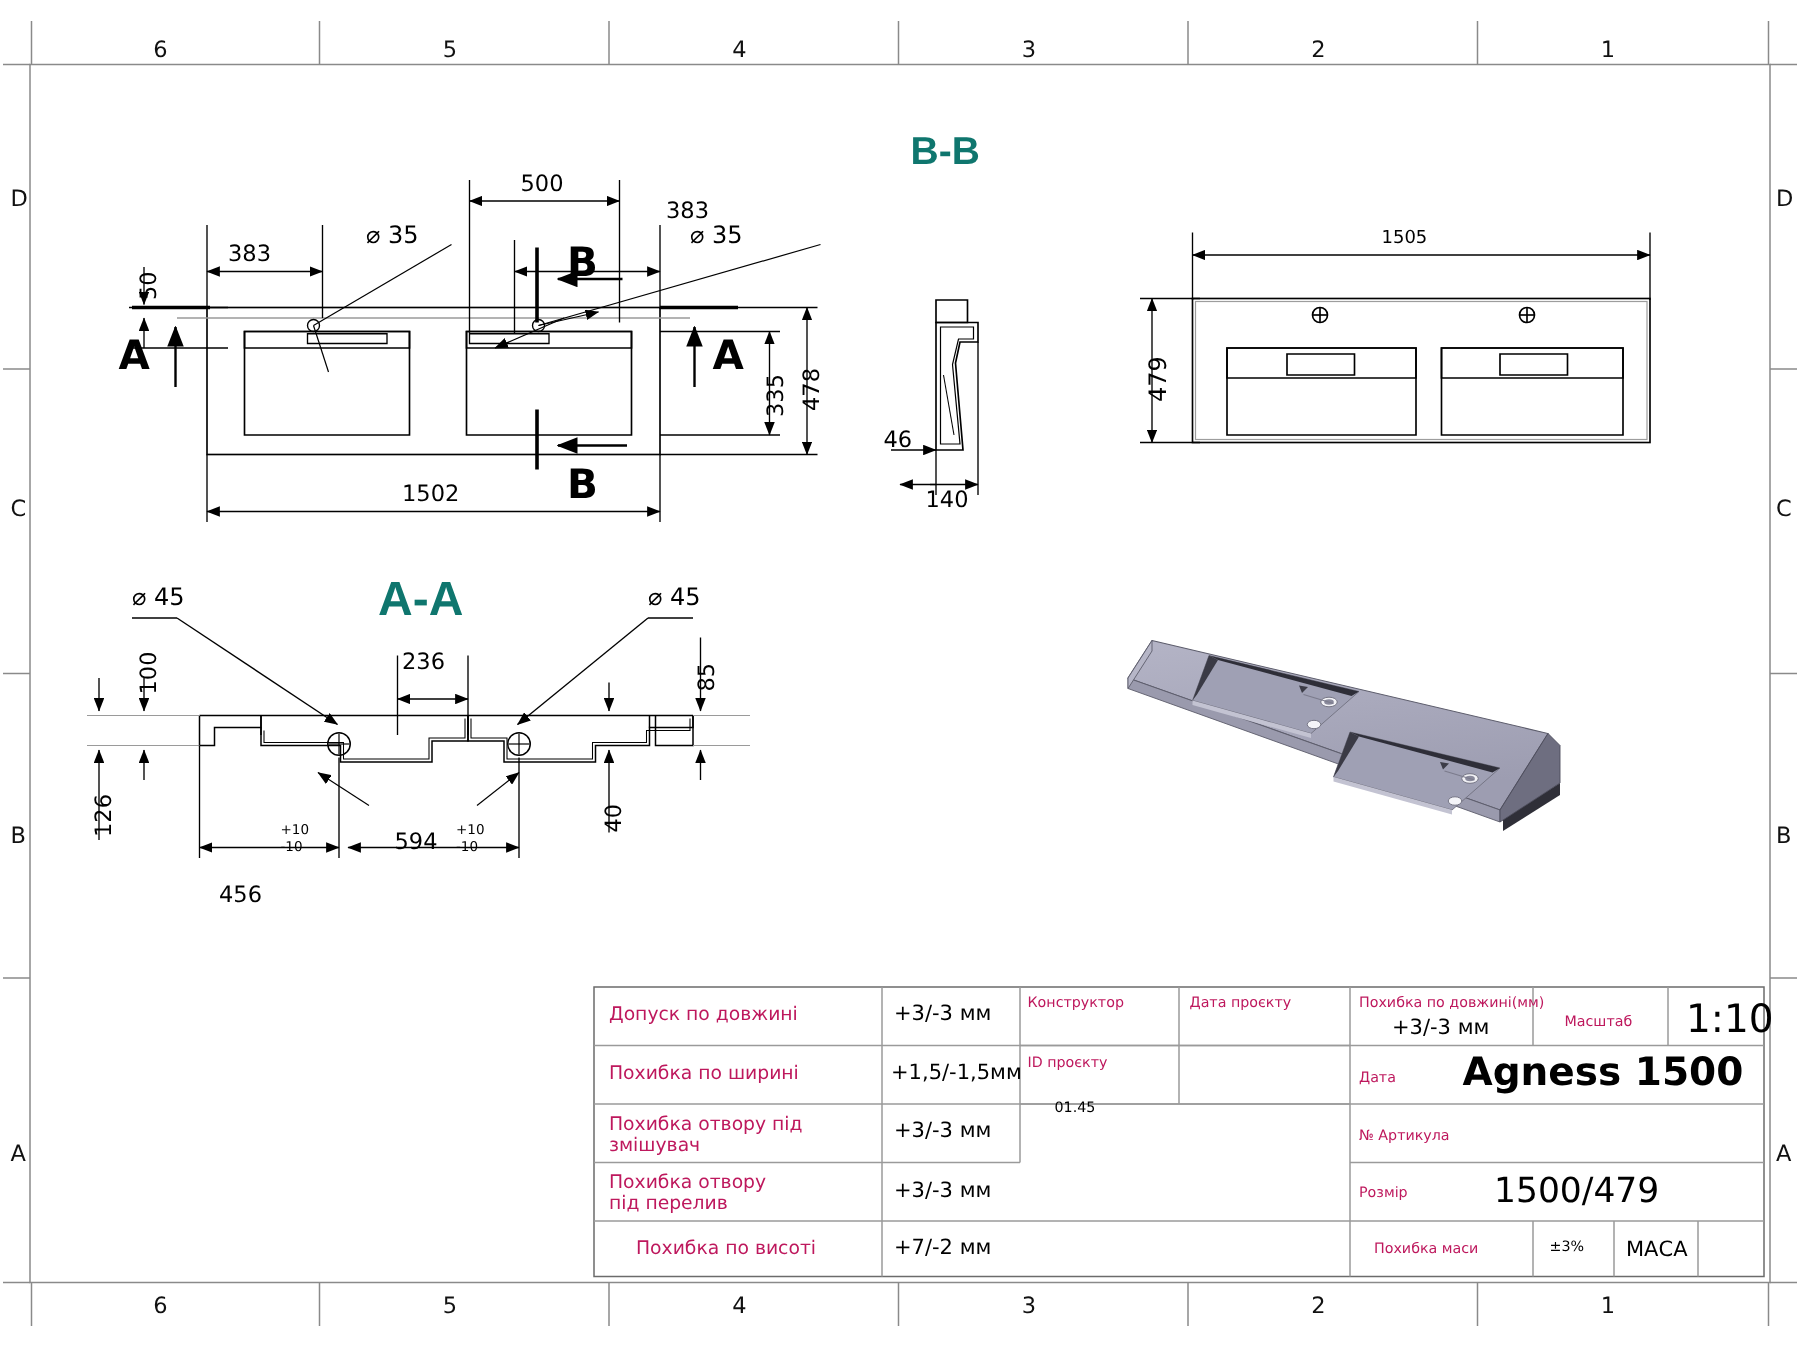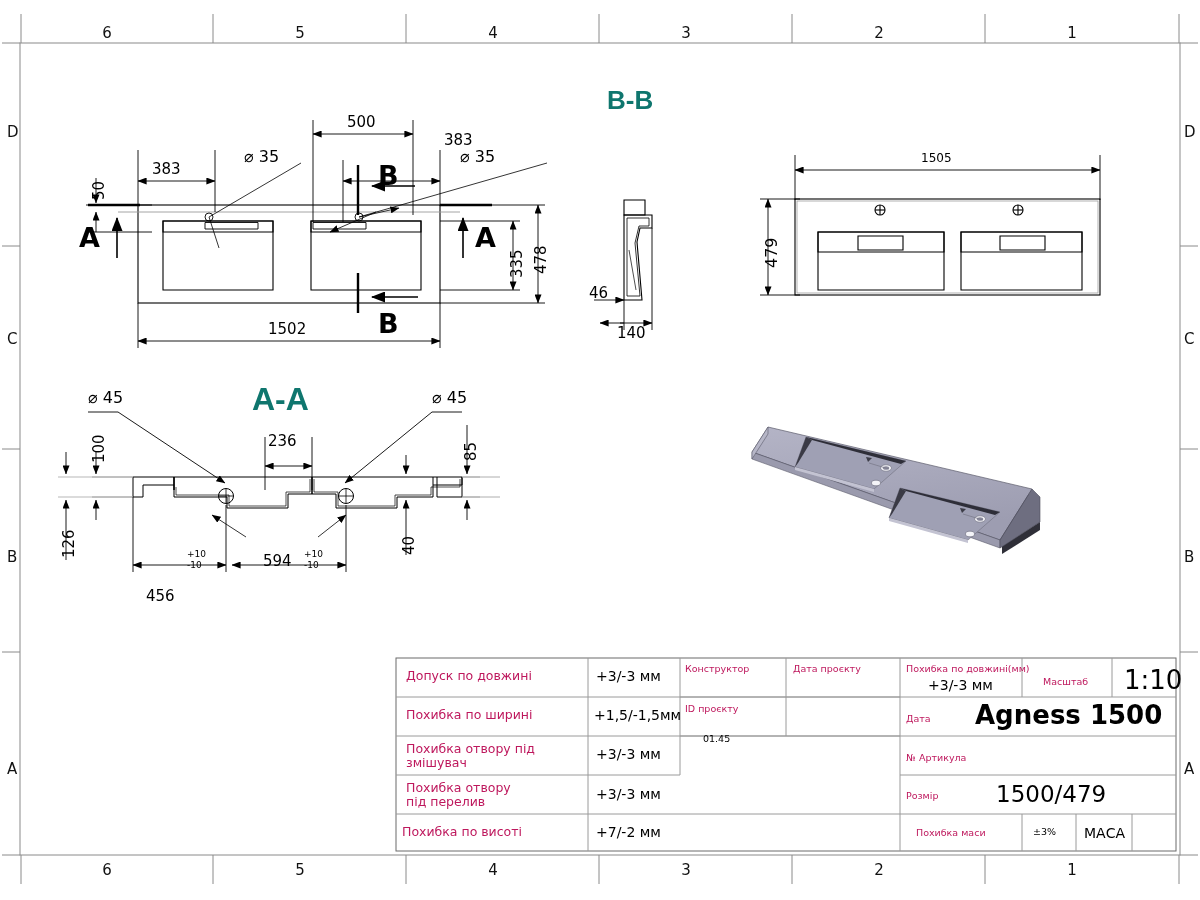--- a/index.html
+++ b/index.html
@@ -415,21 +415,21 @@
     <div class="tb-val" style="left:594px;top:707px;">+1,5/-1,5мм</div>
 
     <div class="tb-lbl" style="left:406px;top:742px;">Похибка отвору під
 змішувач</div>
     <div class="tb-val" style="left:596px;top:746px;">+3/-3 мм</div>
 
     <div class="tb-lbl" style="left:406px;top:781px;">Похибка отвору
 під перелив</div>
     <div class="tb-val" style="left:596px;top:786px;">+3/-3 мм</div>
 
-    <div class="tb-lbl" style="left:402px;top:825px;">Похибка по висоті</div>
+    <div class="tb-lbl" style="left:424px;top:825px;">Похибка по висоті</div>
     <div class="tb-val" style="left:596px;top:824px;">+7/-2 мм</div>
 
     <div class="tb-lbl tb-small" style="left:685px;top:663px;">Конструктор</div>
     <div class="tb-val tb-small" style="left:685px;top:680px;"></div>
 
     <div class="tb-lbl tb-small" style="left:685px;top:703px;">ID проєкту</div>
     <div class="tb-val tb-small" style="left:703px;top:691px;margin-top:42px;">01.45</div>
 
     <div class="tb-lbl tb-small" style="left:793px;top:663px;">Дата проєкту</div>
     <div class="tb-val tb-small" style="left:793px;top:680px;"></div>

